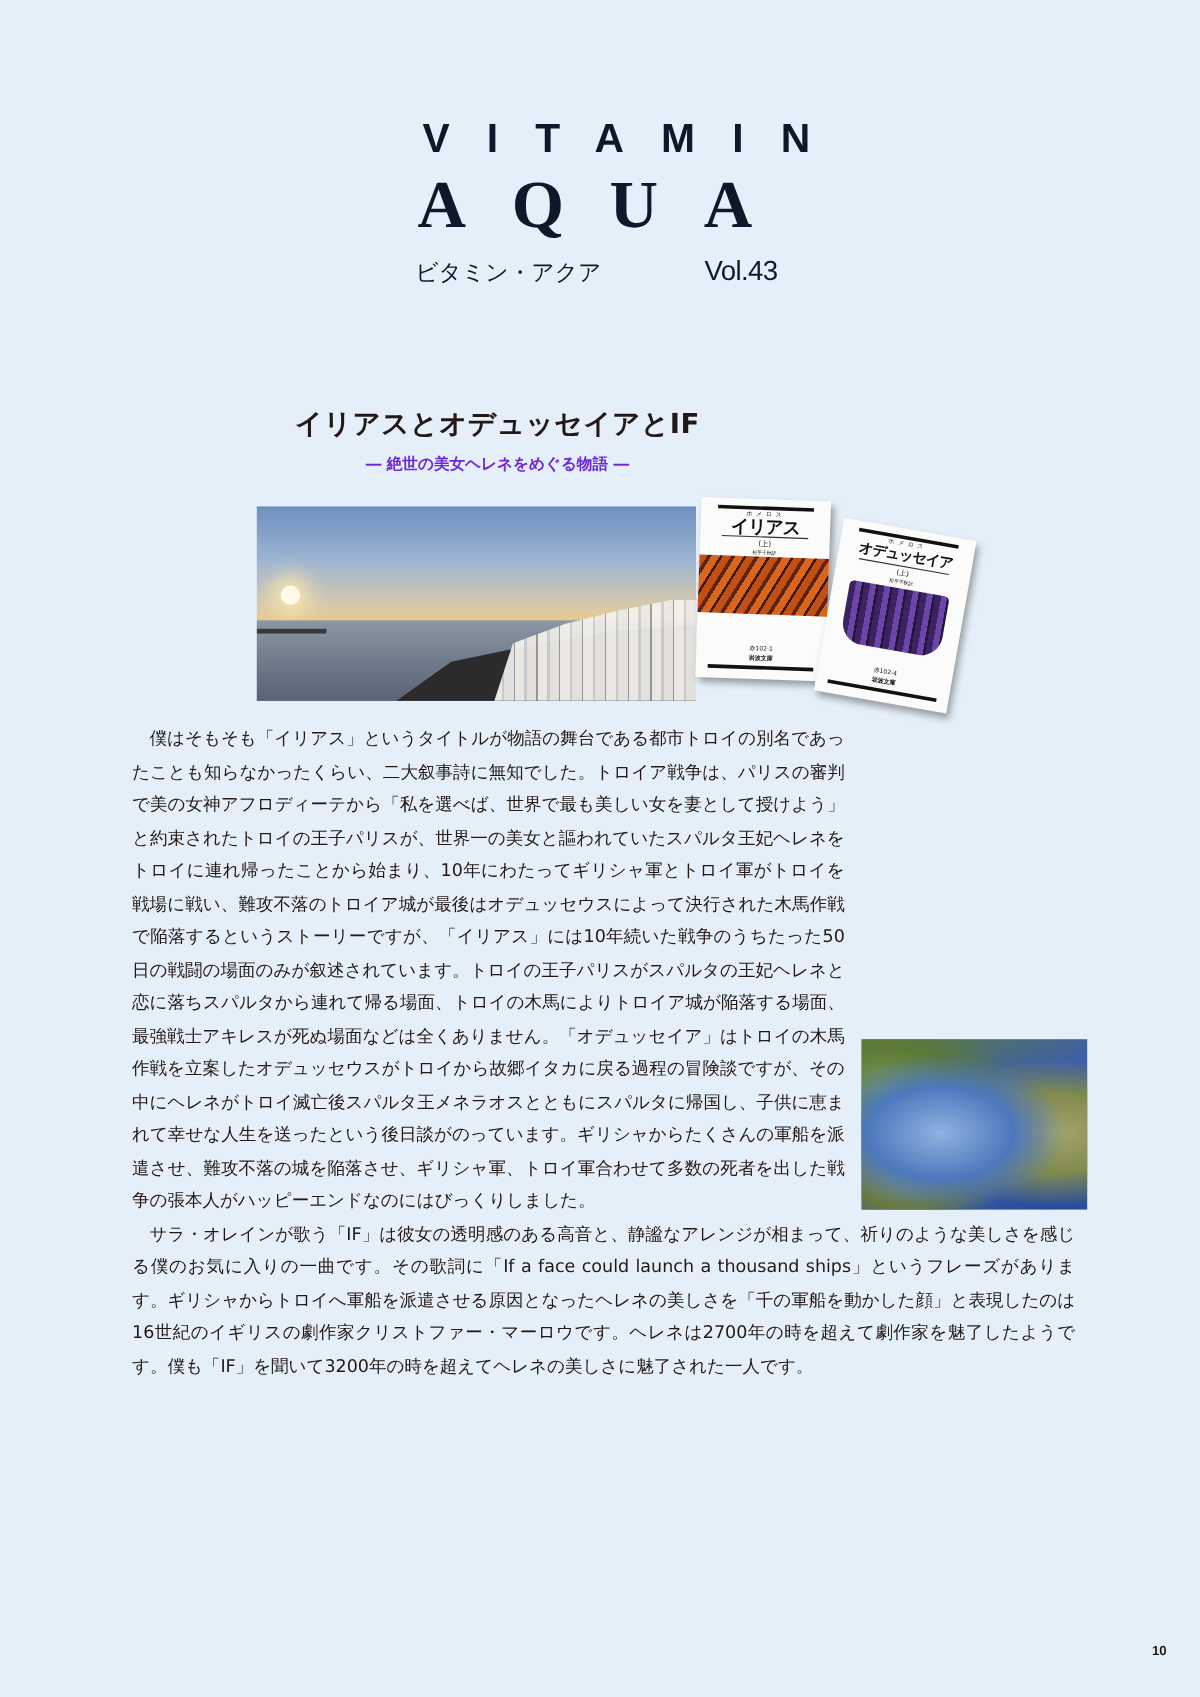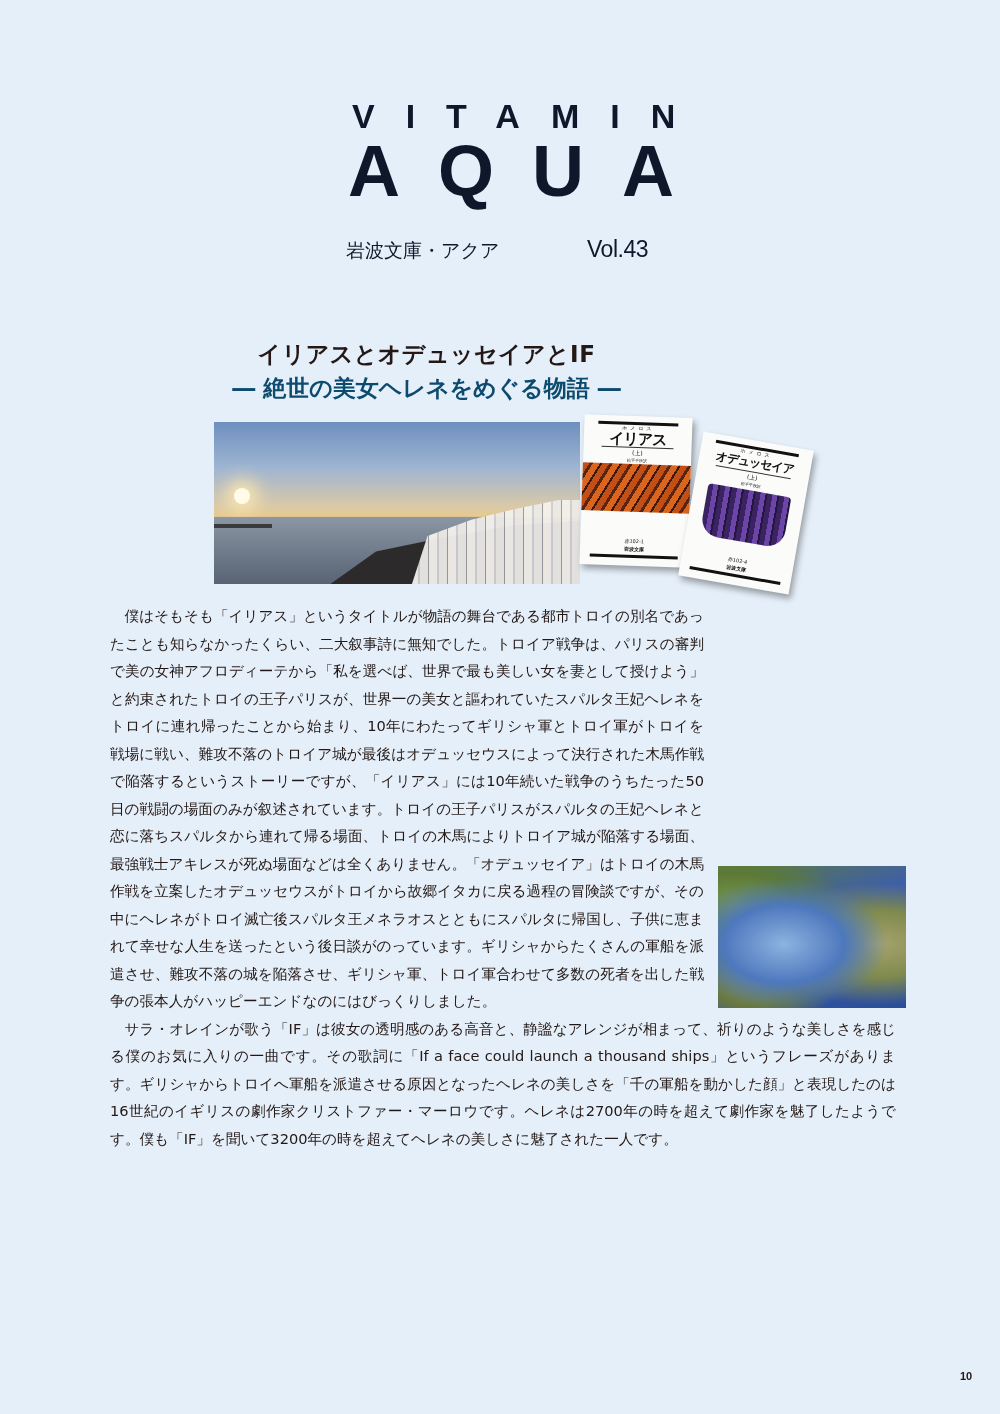--- a/index.html
+++ b/index.html
@@ -22,23 +22,23 @@
       font-family: "Liberation Sans", sans-serif;
       font-weight: bold;
       font-size: 34px;
       letter-spacing: 31px;
       line-height: 40px;
       height: 42px;
       white-space: nowrap;
       padding-left: 6px;
     }
     .mast-aqua {
-      font-family: Liberation Sans, sans-serif;
-      font-weight: bold;
-      font-size: 72px;
+      font-family: Liberation Serif, serif;
+      font-weight: bold;
+      font-size: 56px;
       line-height: 66px;
       letter-spacing: 38px;
       white-space: nowrap;
       padding-left: 2px;
       height: 66px;
     }
     .mast-sub {
       display: flex;
       justify-content: space-between;
       align-items: baseline;
@@ -46,40 +46,39 @@
       width: 302px;
     }
     .mast-kana {
       font-size: 19px;
       letter-spacing: 0px;
     }
     .mast-vol {
       font-family: "Liberation Sans", sans-serif;
       font-size: 23px;
       letter-spacing: -0.5px;
-      margin-top: 24px;
     }
     .headline {
       position: absolute;
-      left: 12px;
+      left: 0;
       width: 829px;
       top: 338px;
       text-align: center;
     }
     .headline-title {
       font-size: 23px;
       line-height: 32px;
       color: #231815;
       letter-spacing: 0.5px;
     }
     .headline-sub {
-      font-size: 23px;
+      font-size: 13px;
       line-height: 28px;
       font-weight: bold;
-      color: #0c4a6e;
+      color: #6d28d9;
       margin-top: 4px;
     }
     .photo-santorini {
       position: absolute;
       left: 214px;
       top: 422px;
       width: 366px;
       height: 162px;
       overflow: hidden;
       background: linear-gradient(180deg, #6e8fbf 0%, #9eb5d2 28%, #d9c9a8 52%, #e8c98f 58%, #7f8a98 62%, #5a6677 100%);
@@ -173,21 +172,21 @@
       color: #231815;
     }
   </style>
 </head>
 <body>
 
 <header class="masthead">
   <div class="mast-vitamin">VITAMIN</div>
   <div class="mast-aqua">AQUA</div>
   <div class="mast-sub">
-    <span class="mast-kana">岩波文庫・アクア</span>
+    <span class="mast-kana">ビタミン・アクア</span>
     <span class="mast-vol">Vol.43</span>
   </div>
 </header>
 
 <section class="headline">
   <h1 class="headline-title">イリアスとオデュッセイアとIF</h1>
   <h2 class="headline-sub">― 絶世の美女ヘレネをめぐる物語 ―</h2>
 </section>
 
 <div class="photo-santorini">

